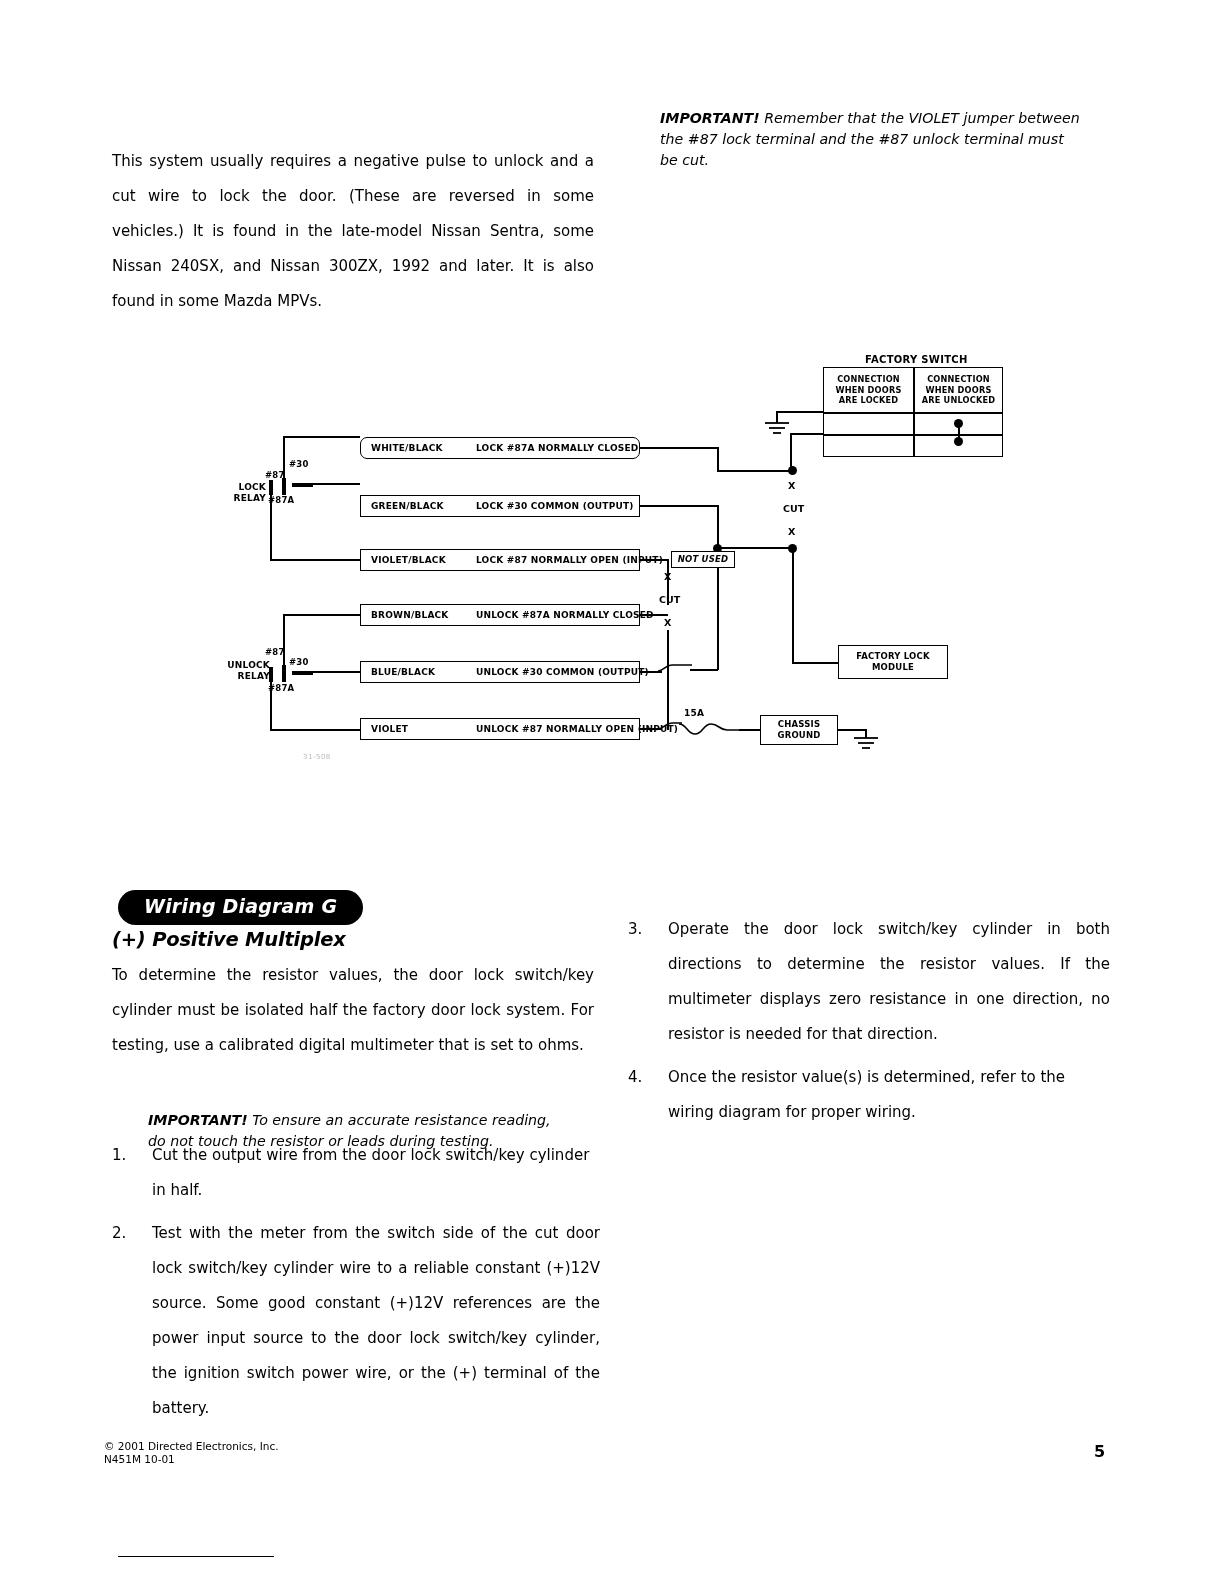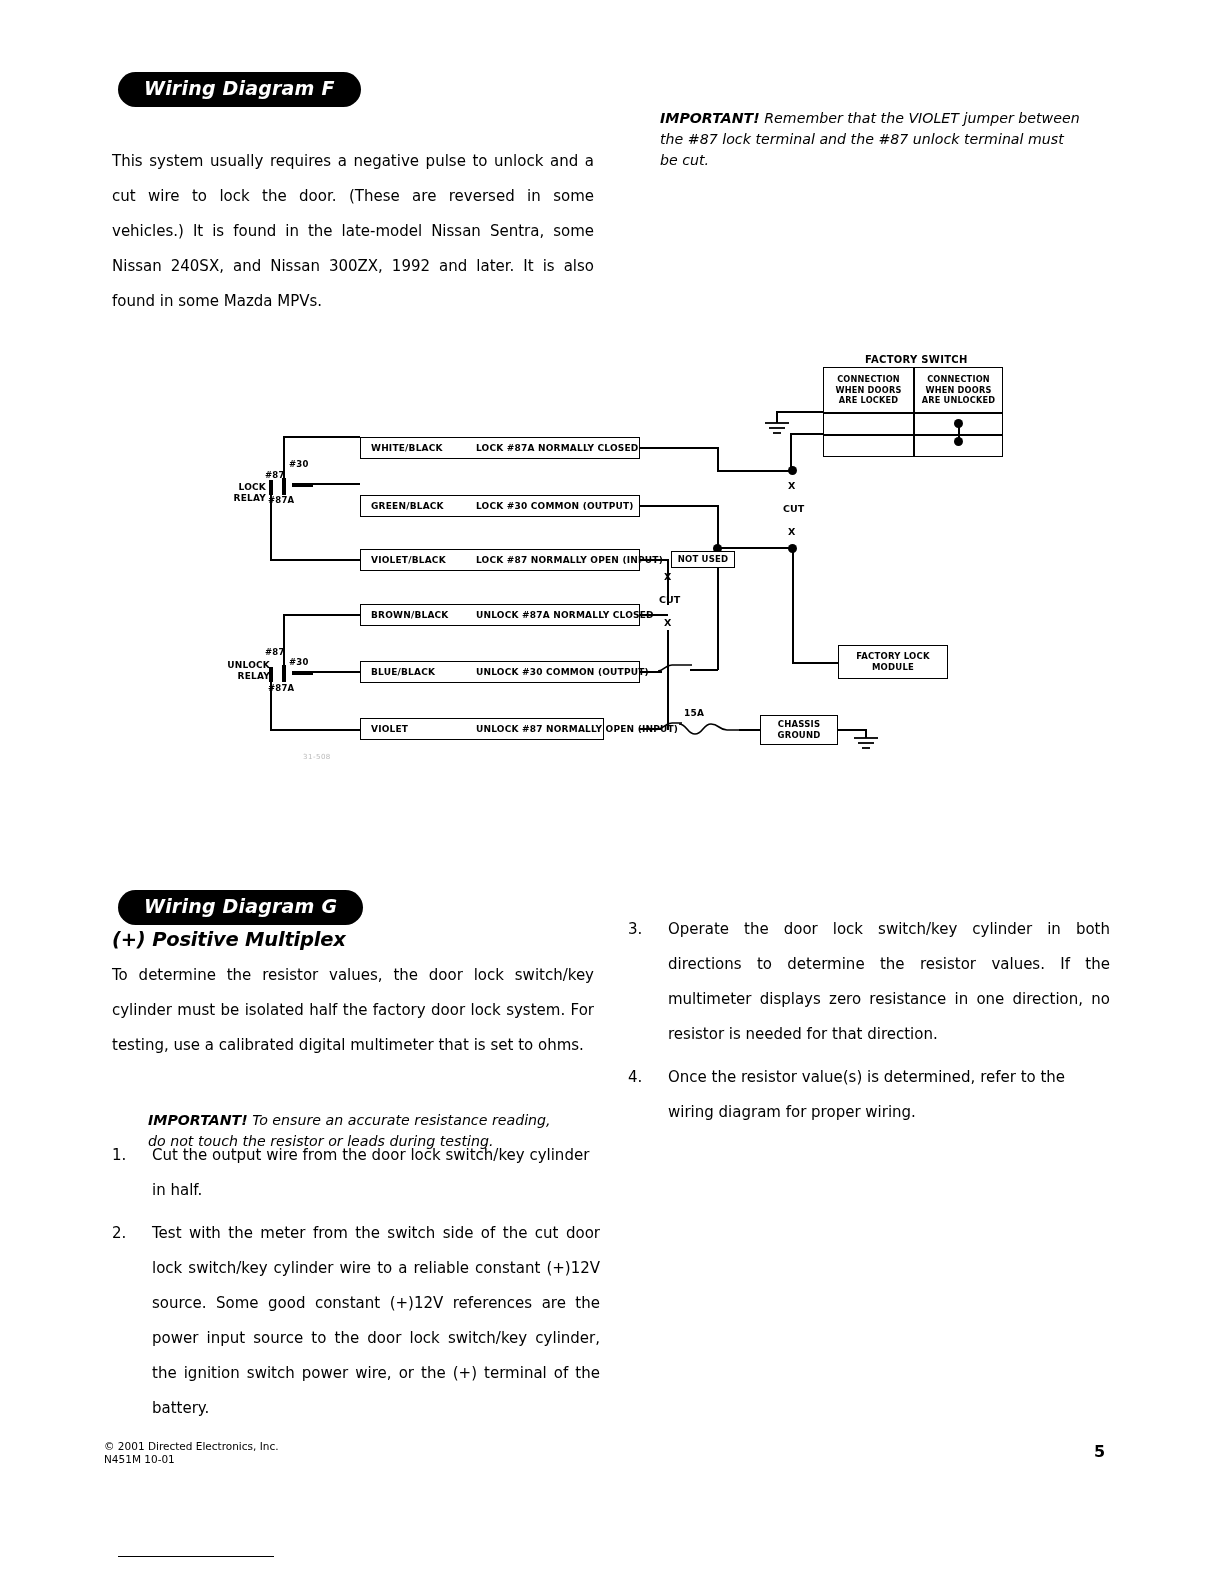--- a/index.html
+++ b/index.html
@@ -224,21 +224,20 @@
   .fs-vline { position: absolute; width: 1.5px; background: #000; }
   .fs-hline { position: absolute; height: 1.5px; background: #000; }
 
   svg.gnd { position: absolute; }
 </style>
 </head>
 <body>
 
 <div class="page">
 
-  <div class="pill" style="left:118px; top:72px;">Wiring Diagram F</div>
 
 
   <div class="para" style="left:112px; top:144px; width:482px;">This system usually requires a negative pulse to unlock and a cut wire to lock the door. (These are reversed in some vehicles.) It is found in the late-model Nissan Sentra, some Nissan 240SX, and Nissan 300ZX, 1992 and later. It is also found in some Mazda MPVs.</div>
 
   <div class="note" style="left:660px; top:108px; width:420px;">
     <b>IMPORTANT!</b><span> Remember that the VIOLET jumper between the #87 lock terminal and the #87 unlock terminal  must be cut.</span>
   </div>
 
   <div class="diagram">
 
@@ -304,41 +303,41 @@
     <div class="term" style="left:79px; top:327px; height:15px;"></div>
     <div class="term" style="left:92px; top:325px; height:17px;"></div>
     <div class="termh" style="left:102px; top:331px; width:21px;"></div>
 
     <div class="ln" style="left:93px; top:274px; width:1.5px; height:51px;"></div>
     <div class="ln" style="left:93px; top:274px; width:77px; height:1.5px;"></div>
     <div class="ln" style="left:122px; top:331px; width:48px; height:1.5px;"></div>
     <div class="ln" style="left:80px; top:342px; width:1.5px; height:48px;"></div>
     <div class="ln" style="left:80px; top:389px; width:90px; height:1.5px;"></div>
 
-    <div class="wirebox" style="left:170px; top:97px; width:280px;">
+    <div class="wirebox" style="left:170px; top:97px; width:280px;border-radius:7px;">
       <span class="color">WHITE/BLACK</span>
       <span class="func">LOCK #87A NORMALLY CLOSED</span>
     </div>
     <div class="wirebox" style="left:170px; top:155px; width:280px;">
       <span class="color">GREEN/BLACK</span>
       <span class="func">LOCK #30 COMMON (OUTPUT)</span>
     </div>
     <div class="wirebox" style="left:170px; top:209px; width:280px;">
       <span class="color">VIOLET/BLACK</span>
       <span class="func">LOCK #87 NORMALLY OPEN (INPUT)</span>
     </div>
     <div class="wirebox" style="left:170px; top:264px; width:280px;">
       <span class="color">BROWN/BLACK</span>
       <span class="func">UNLOCK #87A NORMALLY CLOSED</span>
     </div>
     <div class="wirebox" style="left:170px; top:321px; width:280px;">
       <span class="color">BLUE/BLACK</span>
       <span class="func">UNLOCK #30 COMMON (OUTPUT)</span>
     </div>
-    <div class="wirebox" style="left:170px; top:378px; width:244px;">
+    <div class="wirebox" style="left:170px; top:378px; width:280px;">
       <span class="color">VIOLET</span>
       <span class="func">UNLOCK #87 NORMALLY OPEN (INPUT)</span>
     </div>
 
     <div class="ln" style="left:450px; top:107px; width:78px; height:1.5px;"></div>
     <div class="ln" style="left:527px; top:107px; width:1.5px; height:24px;"></div>
     <div class="ln" style="left:527px; top:130px; width:76px; height:1.5px;"></div>
     <div class="dot" style="left:598px; top:126px;"></div>
 
     <div class="xlab" style="left:598px; top:140px;">X</div>
@@ -352,21 +351,21 @@
     <div class="ln" style="left:450px; top:165px; width:78px; height:1.5px;"></div>
     <div class="ln" style="left:527px; top:165px; width:1.5px; height:43px;"></div>
     <div class="dot" style="left:523px; top:204px;"></div>
     <div class="ln" style="left:527px; top:208px; width:1.5px; height:122px;"></div>
     <div class="ln" style="left:500px; top:329px; width:28px; height:1.5px;"></div>
 
     <div class="ln" style="left:527px; top:207px; width:74px; height:1.5px;"></div>
 
     <div class="ln" style="left:450px; top:219px; width:28px; height:1.5px;"></div>
     <div class="ln" style="left:477px; top:219px; width:1.5px; height:46px;"></div>
-    <div class="smallbox" style="left:481px; top:211px; width:64px; height:17px;">NOT USED</div>
+    <div class="smallbox" style="left:481px; top:211px; width:64px; height:17px;font-style:italic;">NOT USED</div>
 
     <div class="xlab" style="left:474px; top:231px;">X</div>
     <div class="xlab" style="left:469px; top:254px;">CUT</div>
     <div class="xlab" style="left:474px; top:277px;">X</div>
     <div class="ln" style="left:477px; top:290px; width:1.5px; height:100px;"></div>
 
     <div class="ln" style="left:450px; top:274px; width:28px; height:1.5px;"></div>
 
     <div class="ln" style="left:450px; top:331px; width:22px; height:1.5px;"></div>
     <svg style="position:absolute; left:468px; top:320px;" width="40" height="18" viewBox="0 0 40 18">

